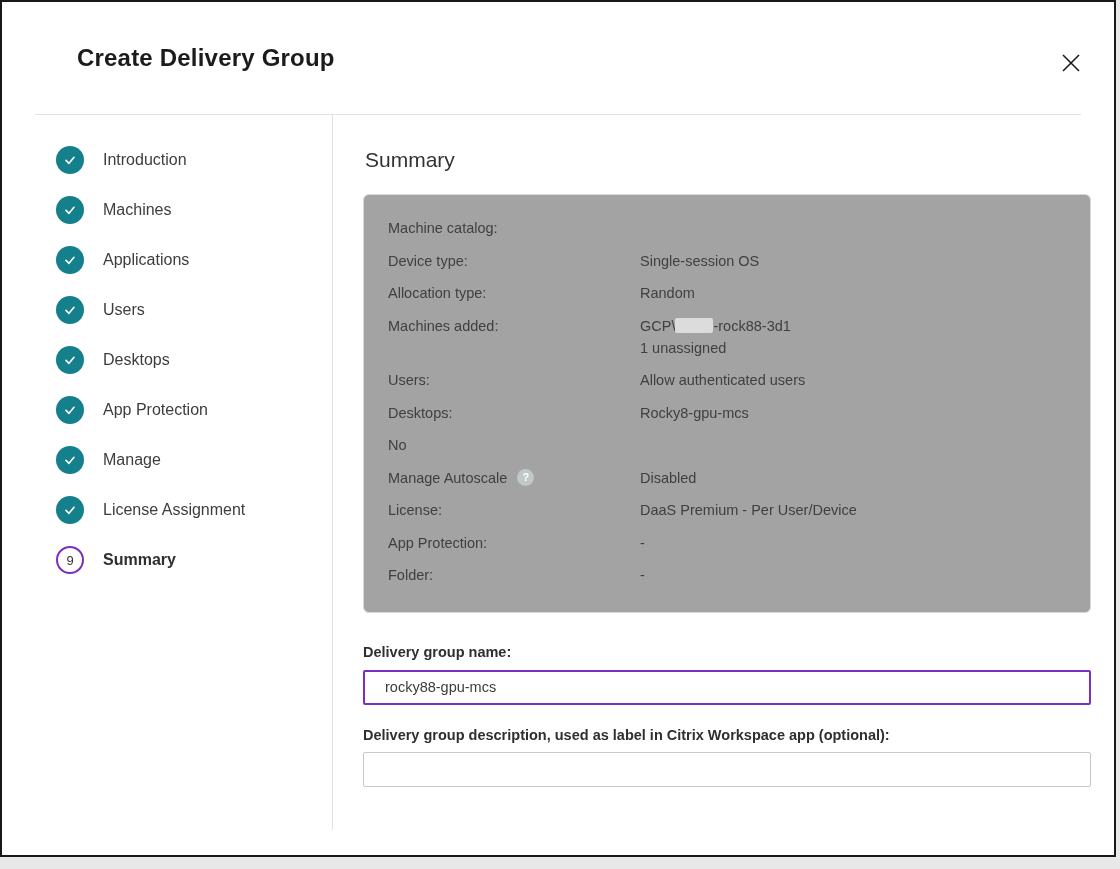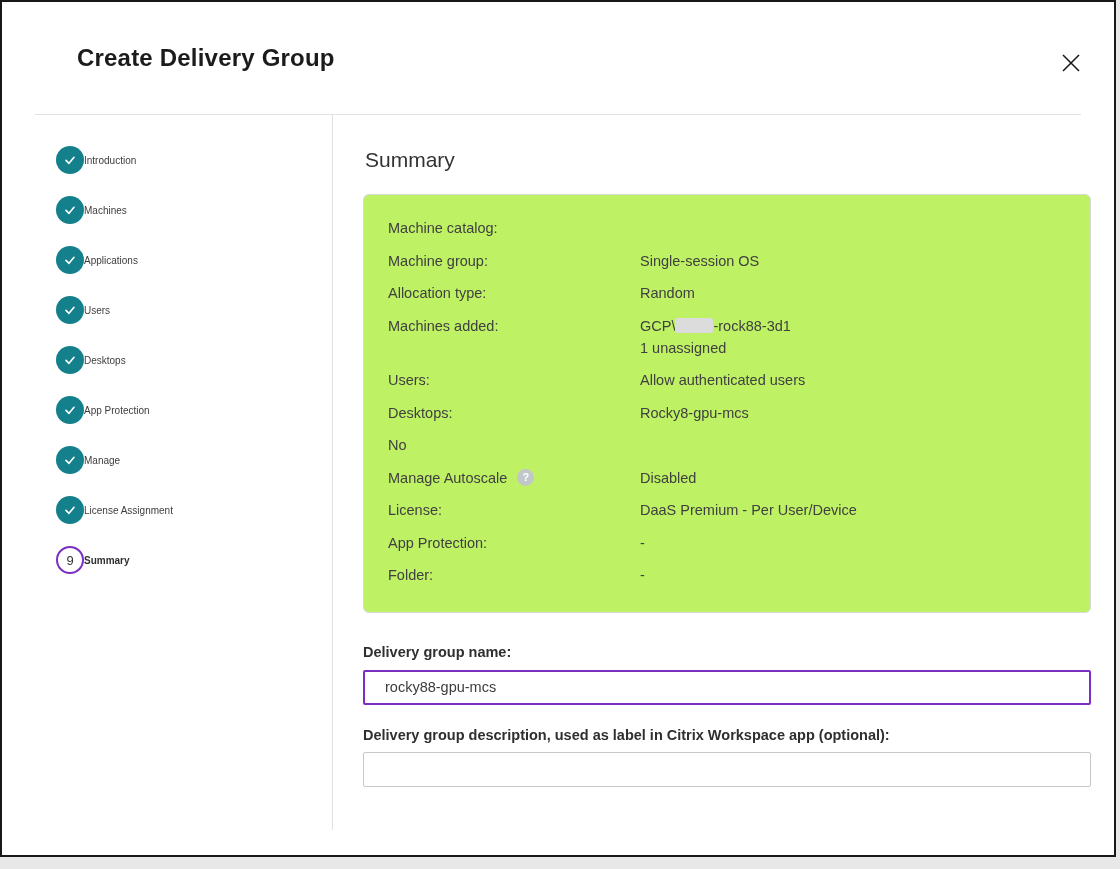--- a/index.html
+++ b/index.html
@@ -44,31 +44,31 @@
   .step { display: flex; align-items: center; height: 50px; cursor: pointer; }
   .step-circle {
     width: 28px; height: 28px; border-radius: 50%;
     flex: none; display: flex; align-items: center; justify-content: center;
   }
   .step-circle.done { background: #13808c; }
   .step-circle.current {
     background: #ffffff; border: 2px solid #7a2fc2;
     font-size: 13px; color: #333333;
   }
-  .step-label { margin-left: 0; font-size: 10px; color: #3d3d3d; }
+  .step-label { margin-left: 19px; font-size: 16px; color: #3d3d3d; }
   .step.current .step-label { font-weight: bold; color: #2f2f2f; }
   
   .main { flex: 1; padding: 0 0 0 30px; }
   .summary-heading {
     margin: 33px 0 22px 2px;
     font-size: 21px; font-weight: normal; color: #333333;
   }
   .summary-panel {
     width: 728px;
-    background: #bef264;
+    background: #a3a3a3;
     border: 1px solid #d8d8d8;
     border-radius: 6px;
     padding: 22px 24px 15px 24px;
   }
   .srow {
     display: grid; grid-template-columns: 252px 1fr;
     line-height: 22px; margin-bottom: 10.5px;
     font-size: 14.5px; color: #404040;
   }
   .srow .lbl { display: flex; align-items: flex-start; }
@@ -203,21 +203,21 @@
     <main class="main">
       <h2 class="summary-heading">Summary</h2>
 
       <div class="summary-panel">
 
         <div class="srow">
           <span class="lbl">Machine catalog:</span>
         </div>
 
         <div class="srow">
-          <span class="lbl">Machine group:</span>
+          <span class="lbl">Device type:</span>
           <span class="val">Single-session OS</span>
         </div>
 
         <div class="srow">
           <span class="lbl">Allocation type:</span>
           <span class="val">Random</span>
         </div>
 
         <div class="srow">
           <span class="lbl">Machines added:</span>

